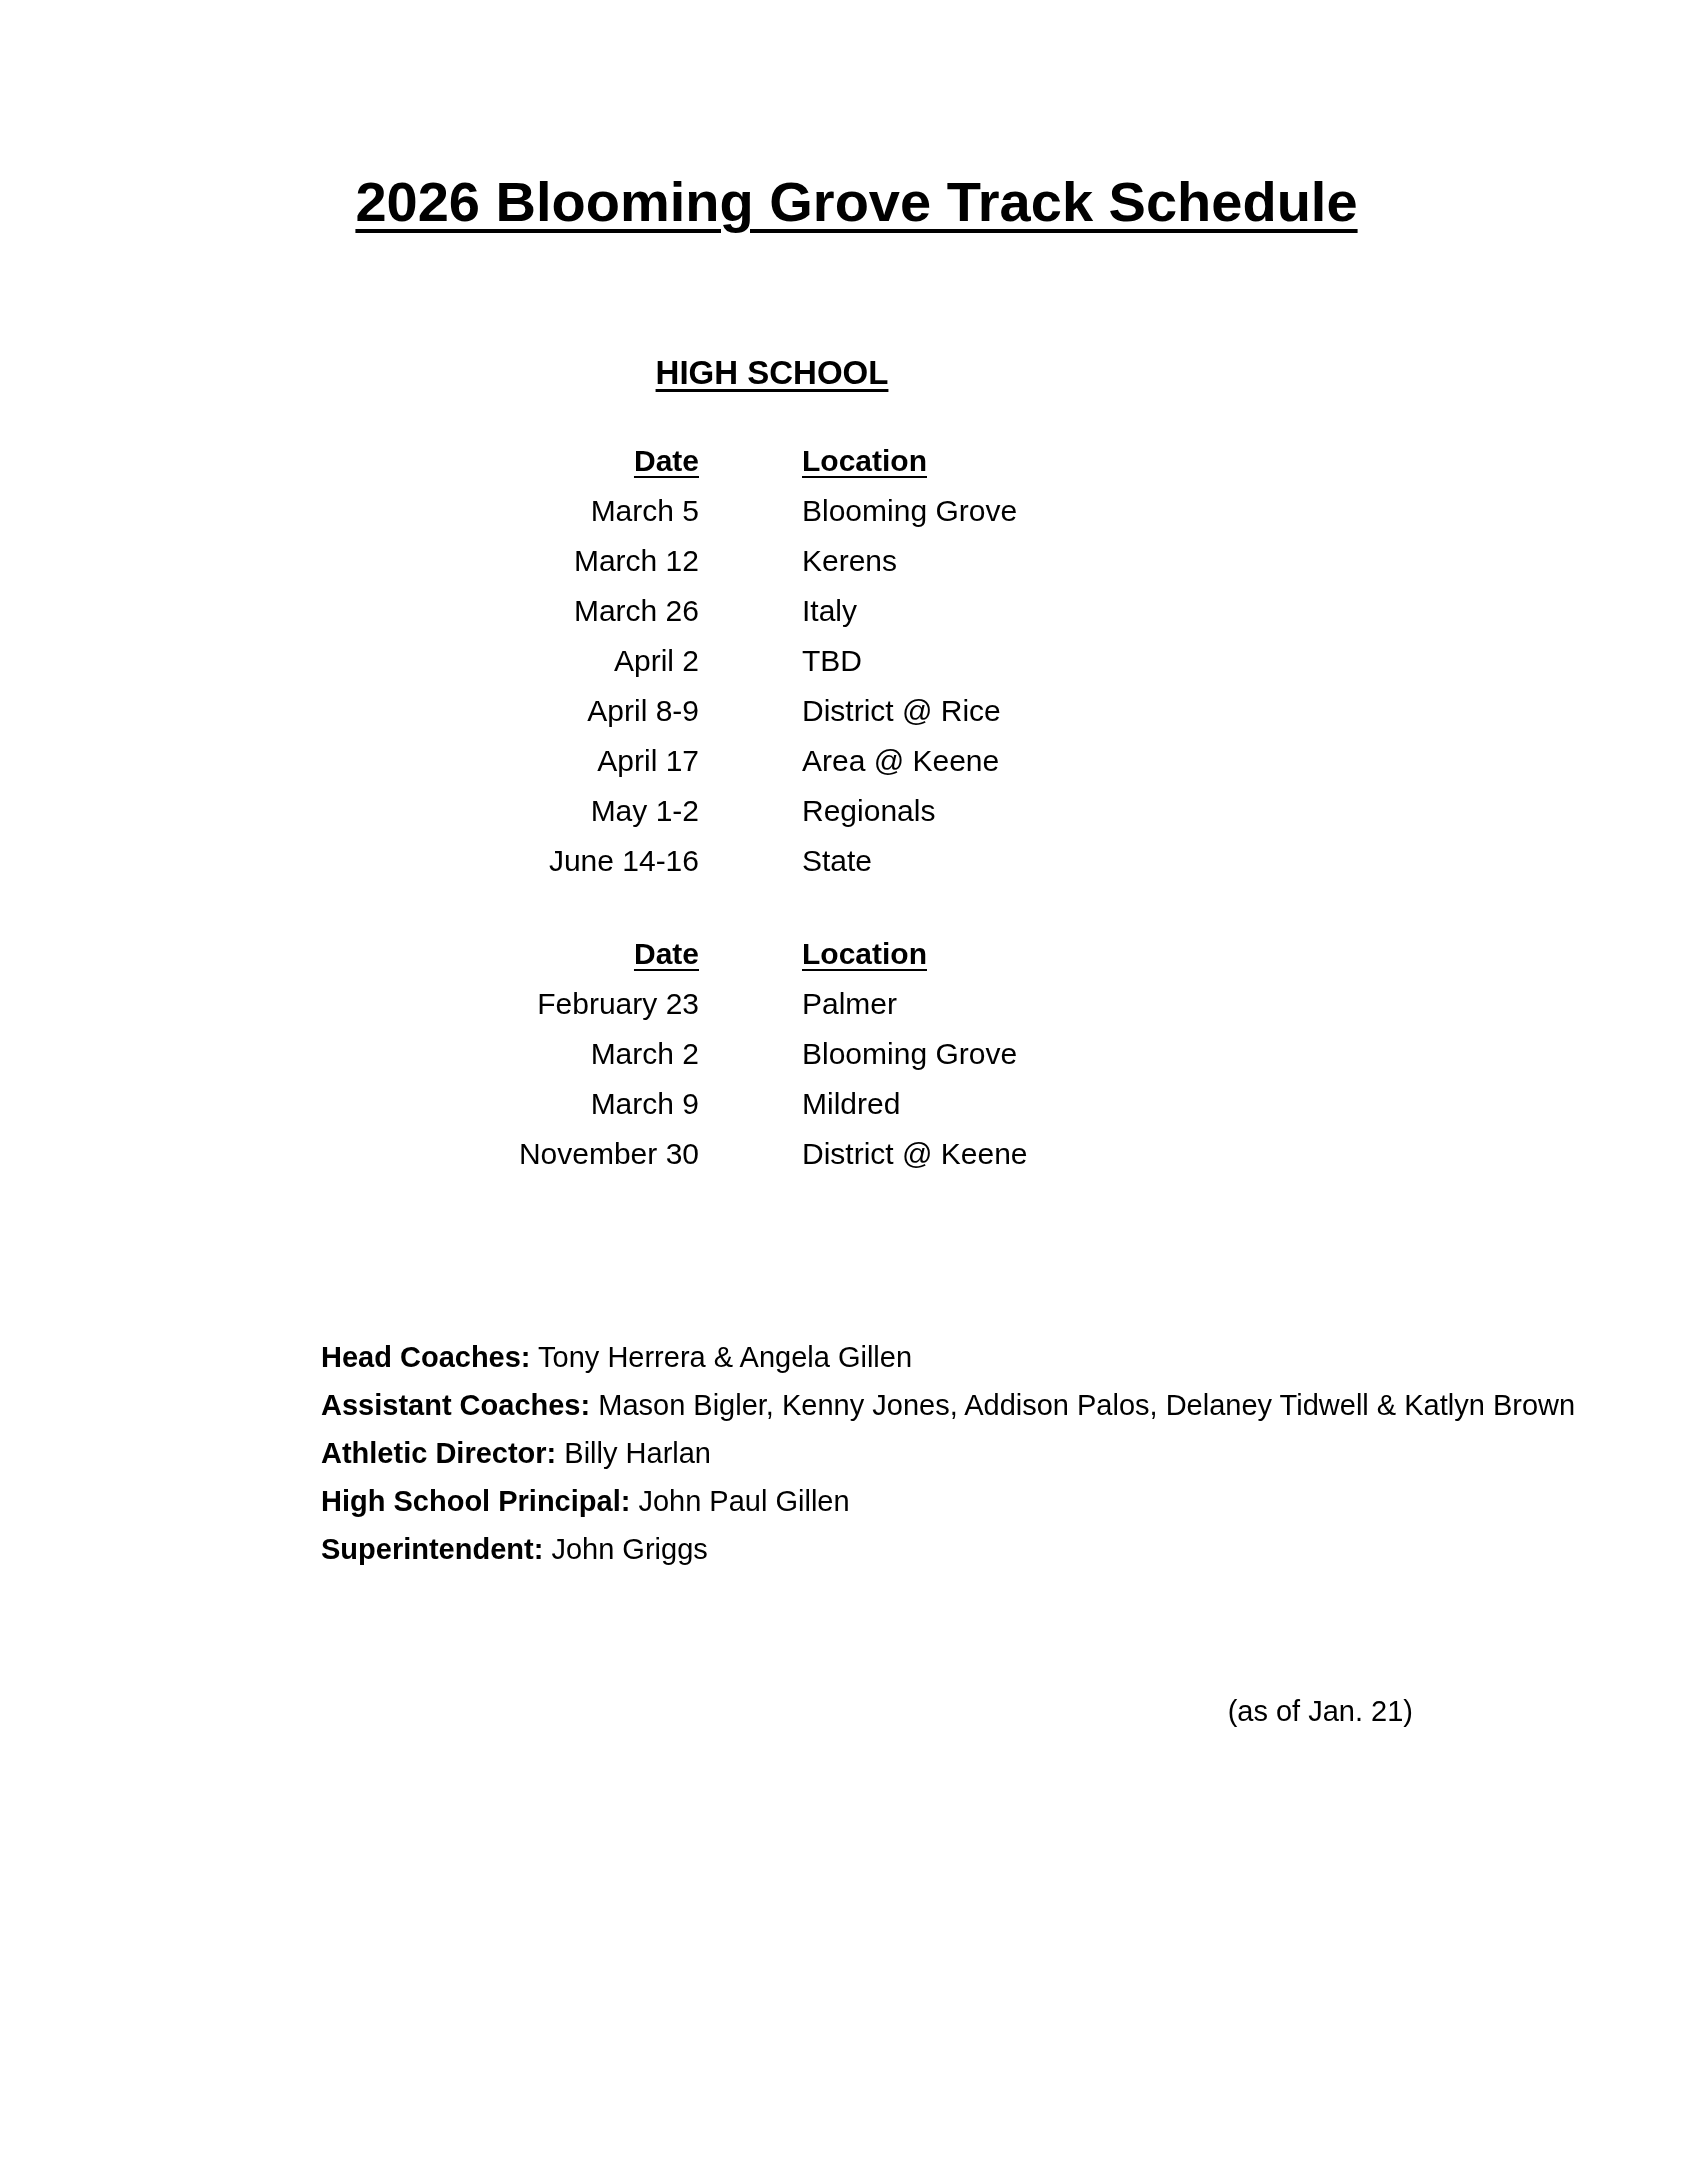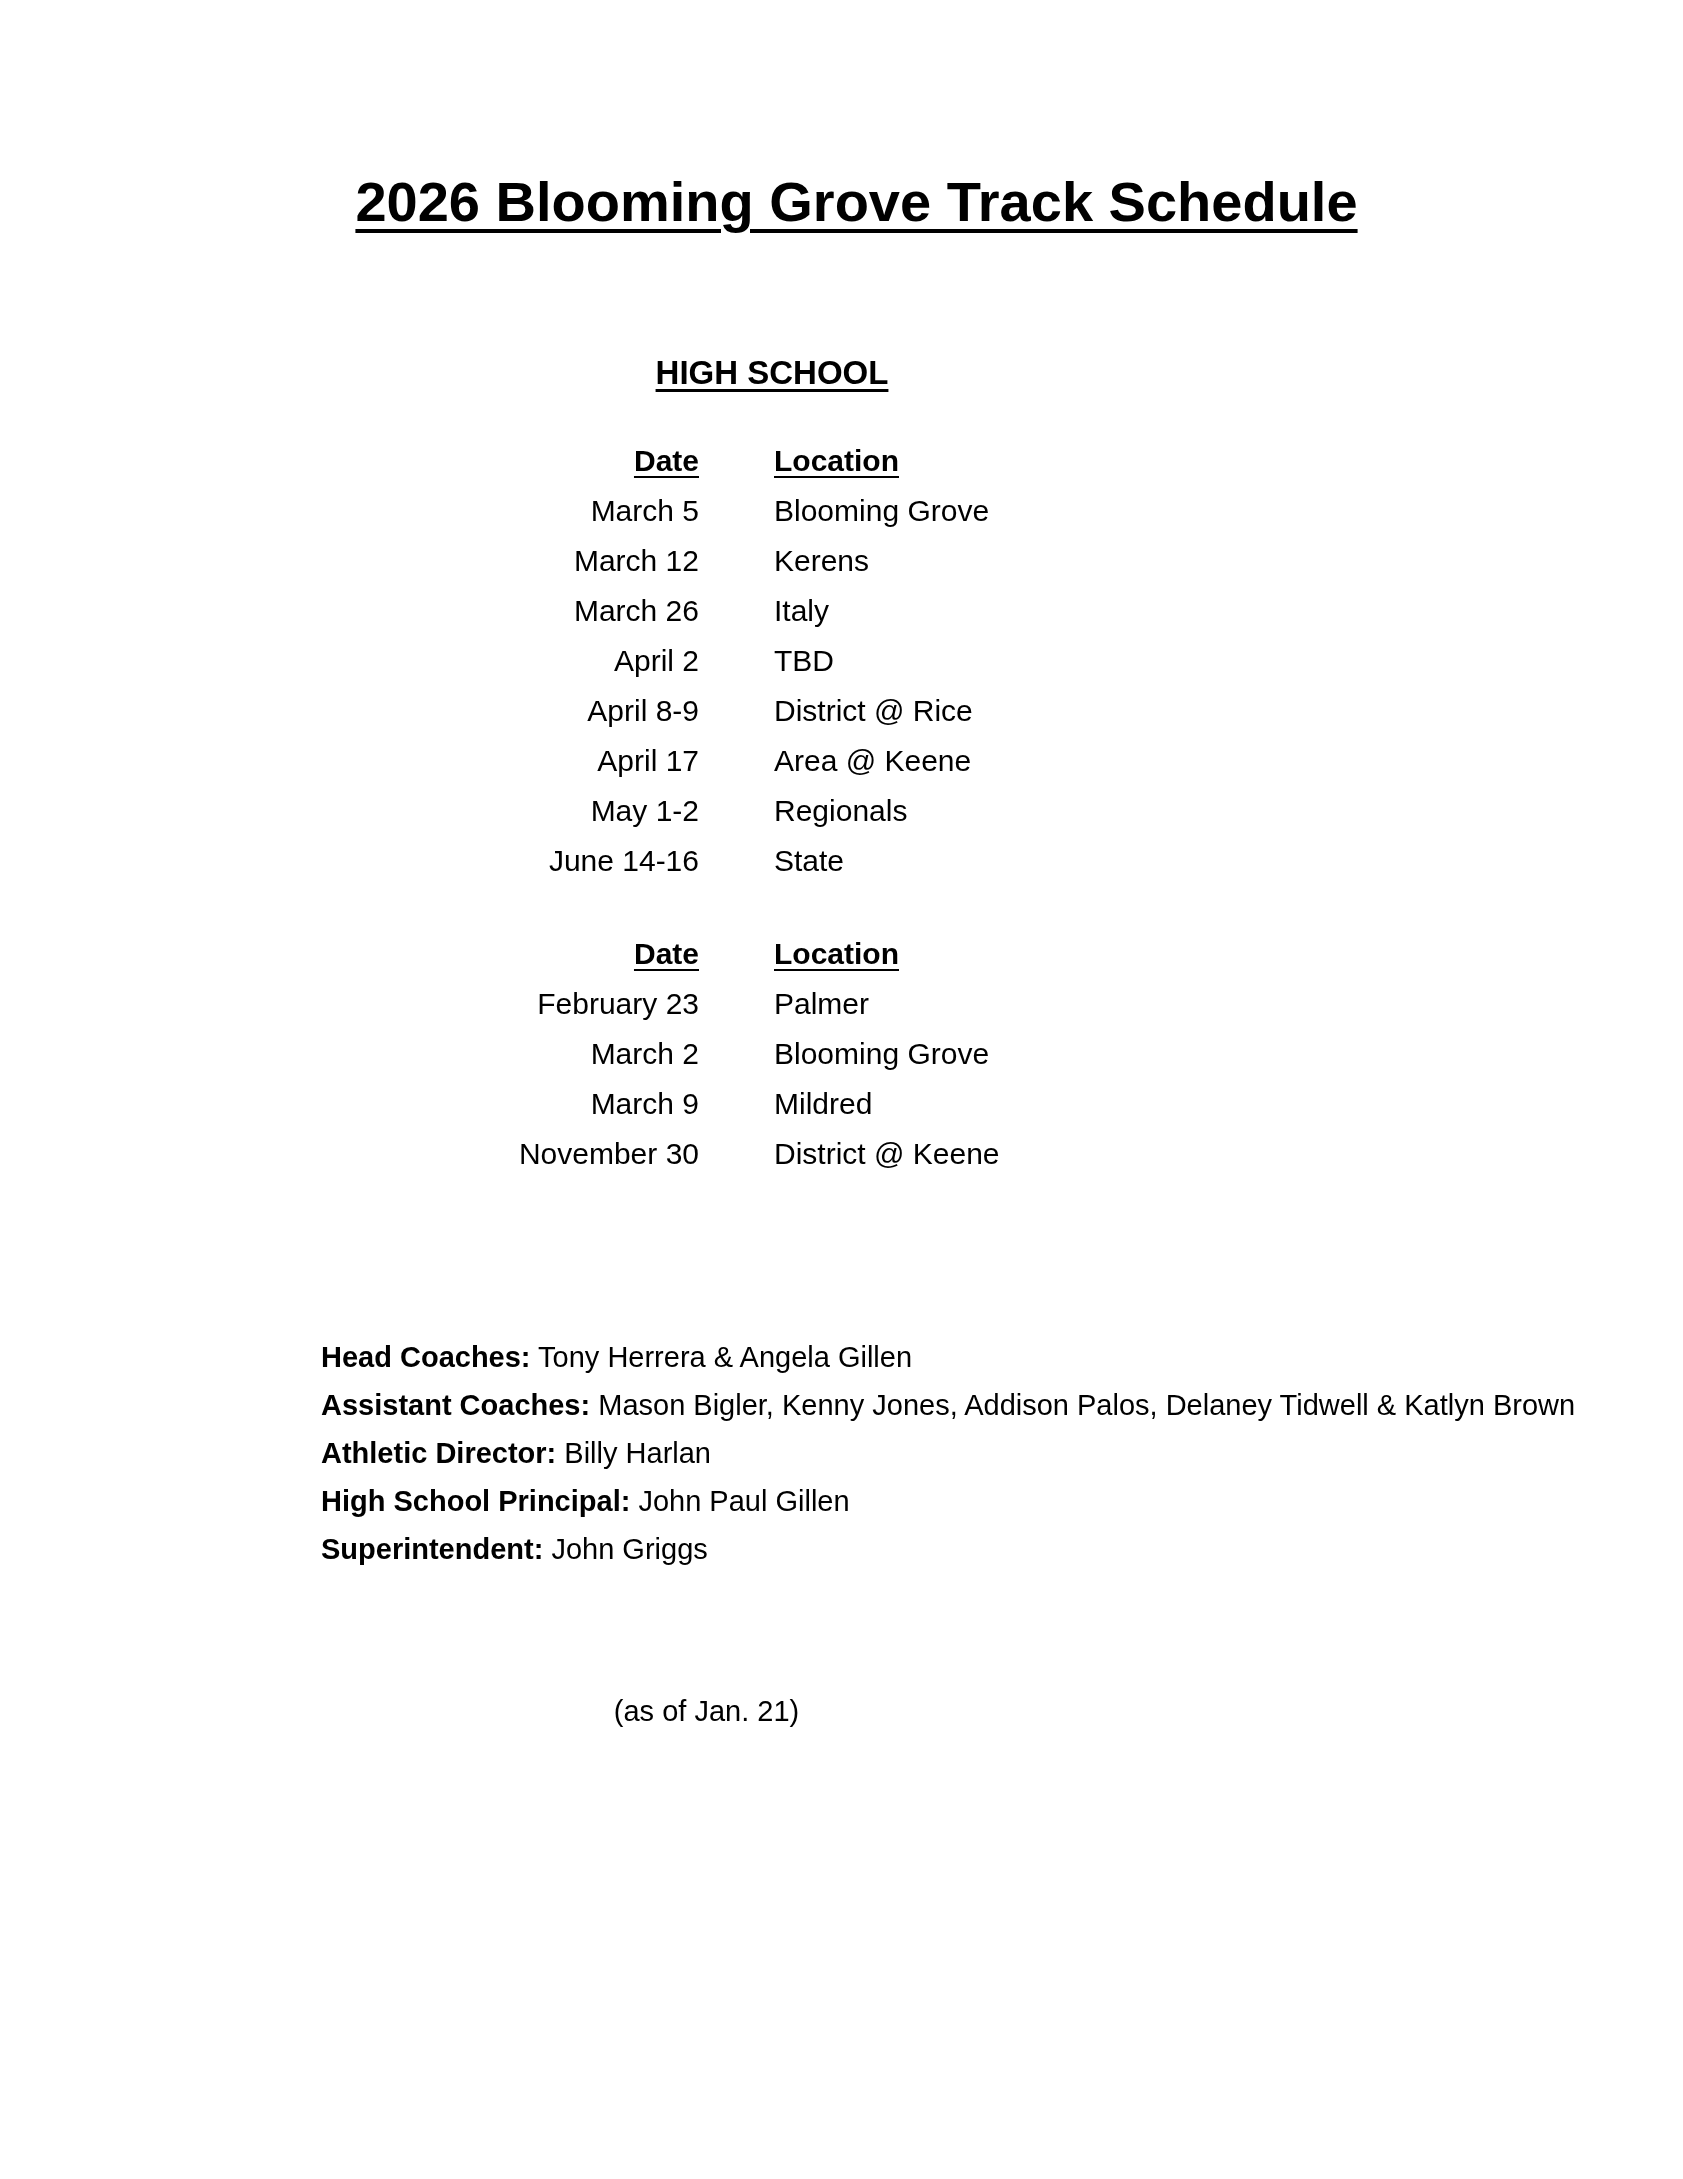--- a/index.html
+++ b/index.html
@@ -38,21 +38,21 @@
     font-weight: bold;
     text-decoration: underline;
     text-decoration-thickness: 3px;
     text-underline-offset: 5px;
   }
   .hs-heading { margin-top: 118px; }
   .jh-heading { margin-top: 208px; }
   .schedule-table {
     display: grid;
     grid-template-columns: 204px max-content;
-    column-gap: 75px;
+    column-gap: 103px;
     margin-left: 495px;
     margin-top: 43px;
     font-size: 30px;
   }
   .schedule-table > div {
     line-height: 50px;
     white-space: nowrap;
   }
   .col-header {
     font-weight: bold;
@@ -67,21 +67,21 @@
     font-size: 29px;
   }
   .staff-line {
     margin: 8px;
     line-height: 40px;
     white-space: nowrap;
   }
   .staff-label { font-weight: bold; }
   .footnote {
     margin: 122px 270px 0 0;
-    text-align: center;
+    text-align: right;
     font-size: 29px;
     line-height: 40px;
   }
 </style>
 </head>
 <body>
 
 <div class="page">
 
   <h1 class="doc-title">2026 Blooming Grove Track Schedule</h1>

